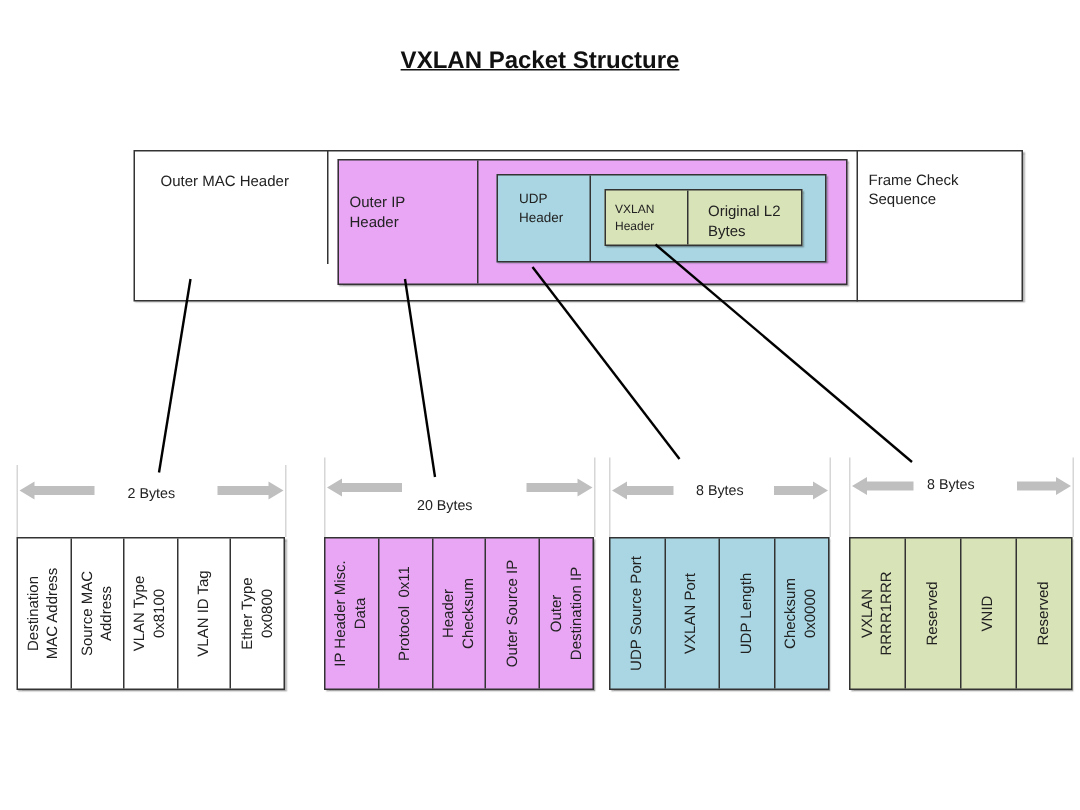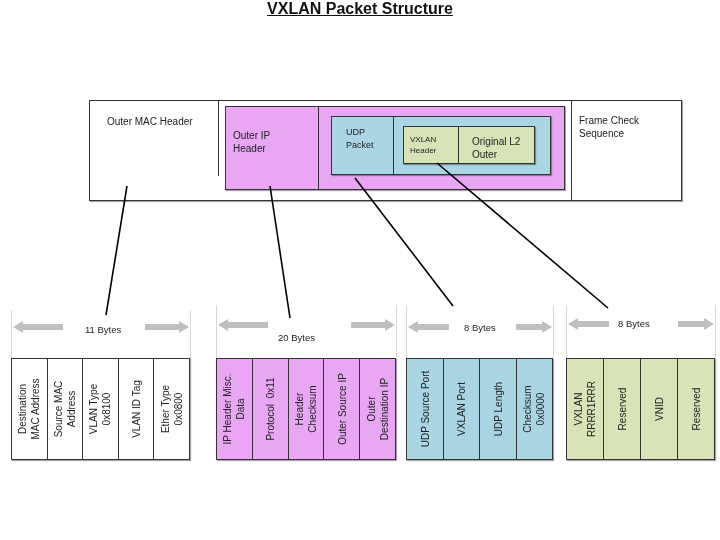--- a/index.html
+++ b/index.html
@@ -1,19 +1,19 @@
 <!DOCTYPE html>
 <html><head>
 <meta charset="utf-8">
 <style>
   html, body { margin:0; padding:0; background:#ffffff; }
   body { width:720px; height:540px; position:relative; overflow:hidden;
          font-family:"Liberation Sans", sans-serif; color:#1a1a1a; }
   .abs { position:absolute; box-sizing:border-box; }
-  #title { left:0; width:720px; top:0; text-align:center; font-weight:bold;
+  #title { left:0; width:720px; top:32px; text-align:center; font-weight:bold;
            font-size:16px; text-decoration:underline; color:#111; }
   .box { border:1px solid #333; box-shadow:1px 1px 1px rgba(0,0,0,0.35); }
   .lbl { font-size:10px; line-height:13px; color:#222; }
   .small { font-size:8.5px; line-height:11px; }
   .cols { display:flex; height:100%; }
   .col { flex:1 1 0; border-right:1px solid #333; position:relative; }
   .col:last-child { border-right:none; }
   .vtext { position:absolute; left:50%; top:50%; transform:translate(-50%,-50%) rotate(-90deg);
            white-space:pre; text-align:center; font-size:10px; line-height:13px; color:#222; }
   .bracket-l, .bracket-r { position:absolute; width:1px; background:#d6d6d6; }
@@ -36,47 +36,47 @@
 
 <div class="abs box" style="left:225px;top:106px;width:340px;height:84px;background:#e8a6f4;">
   <div class="abs" style="left:92px;top:0;width:1px;height:100%;background:#333;"></div>
   <div class="abs lbl" style="left:7px;top:22px;white-space:pre;">Outer IP
 Header</div>
 </div>
 
 <div class="abs box" style="left:331px;top:116px;width:220px;height:59px;background:#a9d6e2;">
   <div class="abs" style="left:61px;top:0;width:1px;height:100%;background:#333;"></div>
   <div class="abs lbl small" style="left:14px;top:9px;white-space:pre;font-size:9px;line-height:13px;">UDP
-Packet</div>
+Header</div>
 </div>
 
 <div class="abs box" style="left:403px;top:126px;width:132px;height:38px;background:#d9e3b8;padding-left:12px;">
   <div class="abs" style="left:54px;top:0;width:1px;height:100%;background:#333;"></div>
   <div class="abs lbl small" style="left:6px;top:7px;white-space:pre;font-size:8px;">VXLAN
 Header</div>
   <div class="abs lbl" style="left:68px;top:8px;white-space:pre;">Original L2
-Outer</div>
+Bytes</div>
 </div>
 
 <svg width="720" height="540">
   <line x1="127" y1="186" x2="106" y2="315" stroke="#000" stroke-width="1.6"></line>
   <line x1="270" y1="186" x2="290" y2="318" stroke="#000" stroke-width="1.6"></line>
   <line x1="355" y1="178" x2="453" y2="306" stroke="#000" stroke-width="1.6"></line>
   <line x1="437" y1="163" x2="608" y2="308" stroke="#000" stroke-width="1.6"></line>
 </svg>
 
 <div id="groups">
     <div>
       <div class="abs bracket-l" style="left: 11px; top: 310px; height: 48px;"></div>
       <div class="abs bracket-r" style="left: 190px; top: 310px; height: 48px;"></div>
       <svg width="720" height="540">
         <polygon points="13,327 23,321 23,324 63,324 63,330 23,330 23,333" fill="#bfbfbf"></polygon>
         <polygon points="189,327 179,321 179,324 145,324 145,330 179,330 179,333" fill="#bfbfbf"></polygon>
       </svg>
-      <div class="bytes" style="left: 85px; top: 324px;">11 Bytes</div>
+      <div class="bytes" style="left: 85px; top: 324px;">2 Bytes</div>
       <div class="abs box" style="left: 11px; top: 358px; width: 179px; height: 102px; background: rgb(255, 255, 255);">
         <div class="cols">
           <div class="col">
             <div class="vtext">Destination
 MAC Address</div>
           </div>
           <div class="col">
             <div class="vtext">Source MAC
 Address</div>
           </div>

